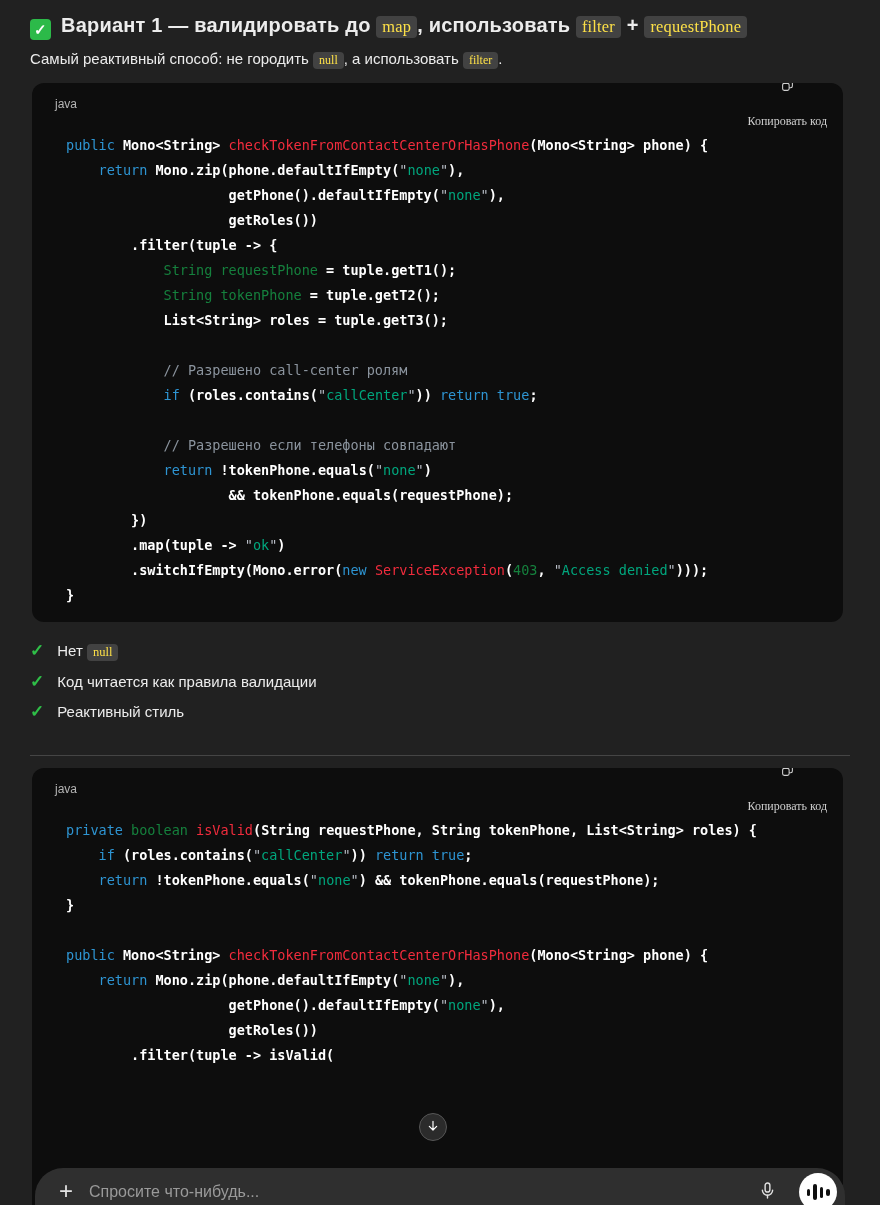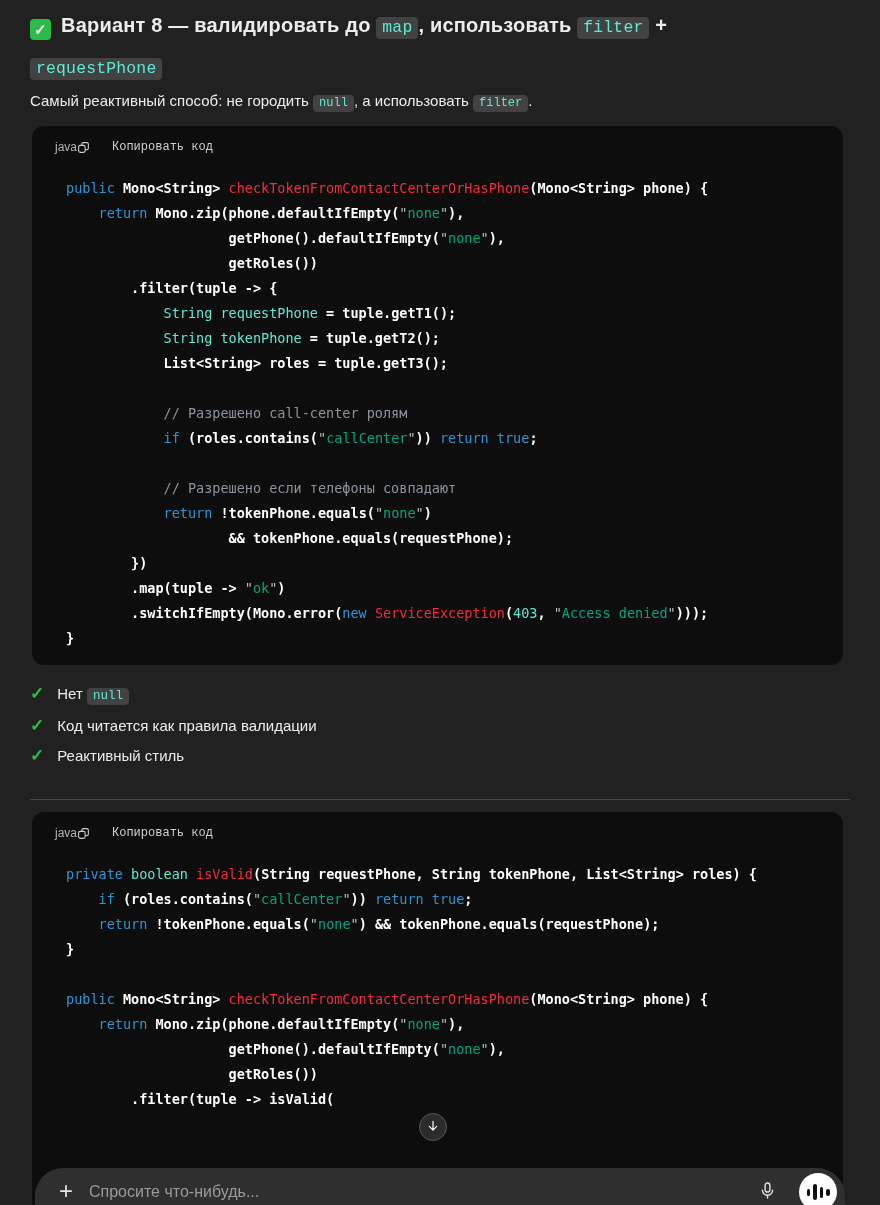--- a/index.html
+++ b/index.html
@@ -16,56 +16,57 @@
   h1.msg-heading {
     font-size:20px; line-height:39px; font-weight:700; color:#ececec;
     max-width:745px; letter-spacing:.2px;
   }
   .check-emoji {
     display:inline-flex; width:21px; height:21px; border-radius:4px;
     background:#2cba49; color:#fff; align-items:center; justify-content:center;
     font-size:15px; font-weight:700; vertical-align:-3px; margin-right:10px;
   }
   .chip {
-    font-family:Liberation Mono, monospace;
-    background:#424242; color:#5eead4;
+    font-family:Liberation Serif, serif;
+    background:#424242; color:#fde047;
     border-radius:4px; padding:1px 6px 2px 6px;
     font-size:0.8em; font-weight:400; white-space:nowrap;
   }
   h1 .chip { font-size:0.82em; }
 
   .subtitle { font-size:15px; line-height:22px; margin-top:2px; color:#ececec; }
 
   
   .code-block {
     background:#0d0d0d; border-radius:12px;
     margin:12px 7px 0 2px; overflow:hidden; position:relative;
   }
   .code-block.second { margin-top:12px; height:700px; }
   .code-header {
-    height:42px; display:flex; align-items:center; 
+    height:42px; display:flex; align-items:center; justify-content:space-between;
     padding:0 16px 0 23px; font-size:12px; color:#b4b4b4;
   }
   .copy-btn {
     display:flex; align-items:center; gap:22px; background:none; border:none;
-    color:#cfcfcf; font-size:12px; font-family:Liberation Mono, monospace;
+    color:#cfcfcf; font-size:12px; font-family:Liberation Serif, serif;
     cursor:pointer;
+    flex-direction:column;
   }
   .copy-btn svg { display:block; }
   pre.code-area {
     margin:0; padding:8px 16px 14px 34px;
     font-family:"DejaVu Sans Mono", monospace;
     font-size:13.5px; line-height:25px; color:#fff;
     overflow:hidden;
   }
   .code-line { white-space:pre; }
   .t-pl { color:#ffffff; font-weight:700; }
   .t-kw { color:#2e95d3;text-align:center; }
   .t-fn { color:#f22c3d;margin-top:22px; }
-  .t-ty { color:#5eead4; }
+  .t-ty { color:#15803d; }
   .t-str { color:#00a67d; }
   .t-q { color:#b9bec7; }
   .t-cm { color:#8b949e; }
 
   
   ul.checklist { list-style:none; margin-top:14px; }
   ul.checklist li { display:flex; align-items:baseline; line-height:30px; font-size:15px; }
   .check-icon { color:#2fbf48; font-weight:700; font-size:17px; margin-right:13px; }
   ul.checklist .chip { font-size:12.5px; padding:1px 6px 2px 6px; }
 
@@ -106,21 +107,21 @@
     background:#ffffff; border:none; border-radius:50%;
     display:flex; align-items:center; justify-content:center; gap:3px; cursor:pointer;
   }
   .voice-btn i { display:block; width:3.5px; border-radius:2px; background:#0f0f0f; }
 </style>
 </head>
 <body>
 
 <div class="content">
 
-  <h1 class="msg-heading"><span class="check-emoji">✓</span><span>Вариант 8 — валидировать до </span><span class="chip">map</span><span>, использовать </span><span class="chip">filter</span><span> + </span><span class="chip">requestPhone</span></h1>
+  <h1 class="msg-heading"><span class="check-emoji">✓</span><span>Вариант 1 — валидировать до </span><span class="chip">map</span><span>, использовать </span><span class="chip">filter</span><span> + </span><span class="chip">requestPhone</span></h1>
 
   <p class="subtitle"><span>Самый реактивный способ: не городить </span><span class="chip">null</span><span>, а использовать </span><span class="chip">filter</span><span>.</span></p>
 
   <div class="code-block">
     <div class="code-header">
       <span>java</span>
       <button class="copy-btn">
         <span>
           <svg width="13" height="13" viewBox="0 0 24 24" fill="none" stroke="#cfcfcf" stroke-width="2">
             <rect x="9" y="3" width="12" height="13" rx="3"></rect>

